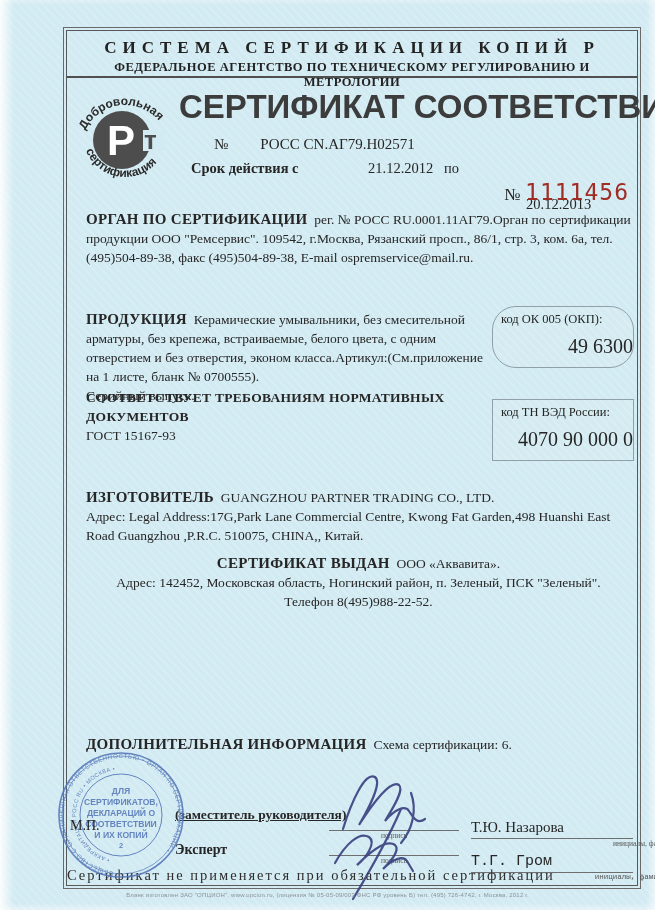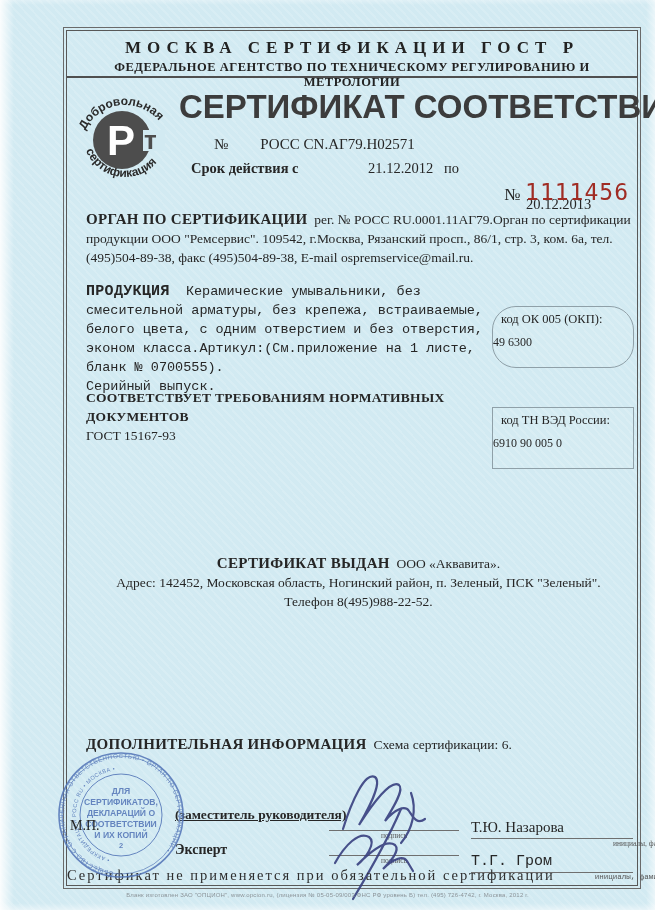--- a/index.html
+++ b/index.html
@@ -27,31 +27,31 @@
   .validity{position:absolute; left:124px; top:129px; font-size:14.5px;}
   .validity b{font-weight:bold;}
   .v-from{position:absolute; left:177px; white-space:nowrap;}
   .v-po{position:absolute; left:253px;}
   .v-to{position:absolute; left:335px; white-space:nowrap;margin-top:36px;}
   .blanknum{position:absolute; right:8px; top:148px; font-size:17px;text-align:right;}
   .blanknum .digits{font-family:"DejaVu Sans Mono", monospace; font-size:23px; color:#a02c24; letter-spacing:1px;}
   .sec{position:absolute; left:19px; width:545px; font-size:13.5px; line-height:1.4;}
   .sec .h{font-weight:bold; font-size:15px; letter-spacing:.3px;}
   .sec-organ{top:178px;}
-  .sec-product{top:250px; width:408px;font-family:Liberation Mono, monospace;}
+  .sec-product{top:278px; width:408px;}
   .sec-compliance{top:358px; width:420px;}
   .sec-manufacturer{top:456px;}
   .sec-issued{top:522px;text-align:center;}
   .sec-basis{top:587px;}
   .sec-addinfo{top:703px;}
   .codebox{position:absolute; left:425px; width:140px; border:1px solid #8fa0a8; background:rgba(255,255,255,.06);}
   .codebox .cb-label{font-size:12.5px; padding:5px 0 0 8px;}
-  .codebox .cb-value{font-size:12px; text-align:left; padding:8px 0 10px 0;}
+  .codebox .cb-value{font-size:20px; text-align:right; padding:8px 0 10px 0;}
   .box-okp{top:275px; height:60px;border-radius:24px;}
-  .box-tnved{top:376px; height:60px;}
+  .box-tnved{top:368px; height:60px;}
   .sig-roles{position:absolute; left:108px; top:776px; font-weight:bold; font-size:13.5px; line-height:1.15; width:200px;}
   .sig-roles .underlined{text-decoration:underline;}
   .sig-expert{position:absolute; left:108px; top:811px; font-weight:bold; font-size:14px;}
   .sigline{position:absolute; border-bottom:1px solid #6f6f6f; width:130px; left:262px;}
   .sigline .cap{position:absolute; top:1px; width:100%; text-align:center; font-size:7.5px; color:#555;}
   .sl1{top:799px;} .sl2{top:824px;}
   .nameblock{position:absolute; left:404px; width:162px; border-bottom:1px solid #6f6f6f; font-size:15px; padding-bottom:2px;margin-top:20px;}
   .nameblock .cap{position:absolute; top:100%; margin-top:1px; width:100%; text-align:center; font-size:7.5px; color:#555;}
   .nb1{top:768px;} .nb2{top:802px;font-family:Liberation Mono, monospace;}
   .restriction{position:absolute; left:0; top:836px; width:100%; text-align:left;
@@ -63,21 +63,21 @@
     font-family:"Liberation Sans", sans-serif; font-size:6px; color:#8b9398; letter-spacing:.2px;}
 </style>
 </head>
 <body>
 
 <div class="page">
 
   <div class="frame">
 
     <div class="header">
-      <div class="h1">МОСКВА СЕРТИФИКАЦИИ ГОСТ Р</div>
+      <div class="h1">СИСТЕМА СЕРТИФИКАЦИИ КОПИЙ Р</div>
       <div class="h2">ФЕДЕРАЛЬНОЕ АГЕНТСТВО ПО ТЕХНИЧЕСКОМУ РЕГУЛИРОВАНИЮ И МЕТРОЛОГИИ</div>
     </div>
 
     <svg class="logo" width="110" height="104" viewBox="0 0 110 104">
       <defs>
         <path id="arcTop" d="M 12 62 A 44 44 0 0 1 100 62"></path>
         <path id="arcBot" d="M 14 48 A 42 42 0 0 0 98 48"></path>
       </defs>
       <text font-family="Liberation Sans, sans-serif" font-size="12" font-weight="bold" fill="#2a2a2a">
         <textPath href="#arcTop" startOffset="14%">Добровольная</textPath>
@@ -125,23 +125,28 @@
       <div class="cb-value">49 6300</div>
     </div>
 
     <div class="sec sec-compliance">
       <span class="h" style="font-size:13.5px">СООТВЕТСТВУЕТ ТРЕБОВАНИЯМ НОРМАТИВНЫХ ДОКУМЕНТОВ</span>
       <div>ГОСТ 15167-93</div>
     </div>
 
     <div class="codebox box-tnved">
       <div class="cb-label">код ТН ВЭД России:</div>
-      <div class="cb-value">6910 90 005 0</div>
-    </div>
-
+      <div class="cb-value">4070 90 000 0</div>
+    </div>
+
+    <div class="sec sec-manufacturer">
+      <span class="h">ИЗГОТОВИТЕЛЬ</span>&nbsp;
+      <span>GUANGZHOU PARTNER TRADING CO., LTD.</span>
+      <div>Адрес: Legal Address:17G,Park Lane Commercial Centre, Kwong Fat Garden,498 Huanshi East Road Guangzhou ,P.R.C. 510075, CHINA,, Китай.</div>
+    </div>
 
     <div class="sec sec-issued">
       <span class="h">СЕРТИФИКАТ ВЫДАН</span>&nbsp;
       <span>ООО «Аквавита».</span>
       <div>Адрес: 142452, Московская область, Ногинский район, п. Зеленый, ПСК "Зеленый".</div>
       <div>Телефон 8(495)988-22-52.</div>
     </div>
 
 
     <div class="sec sec-addinfo">

